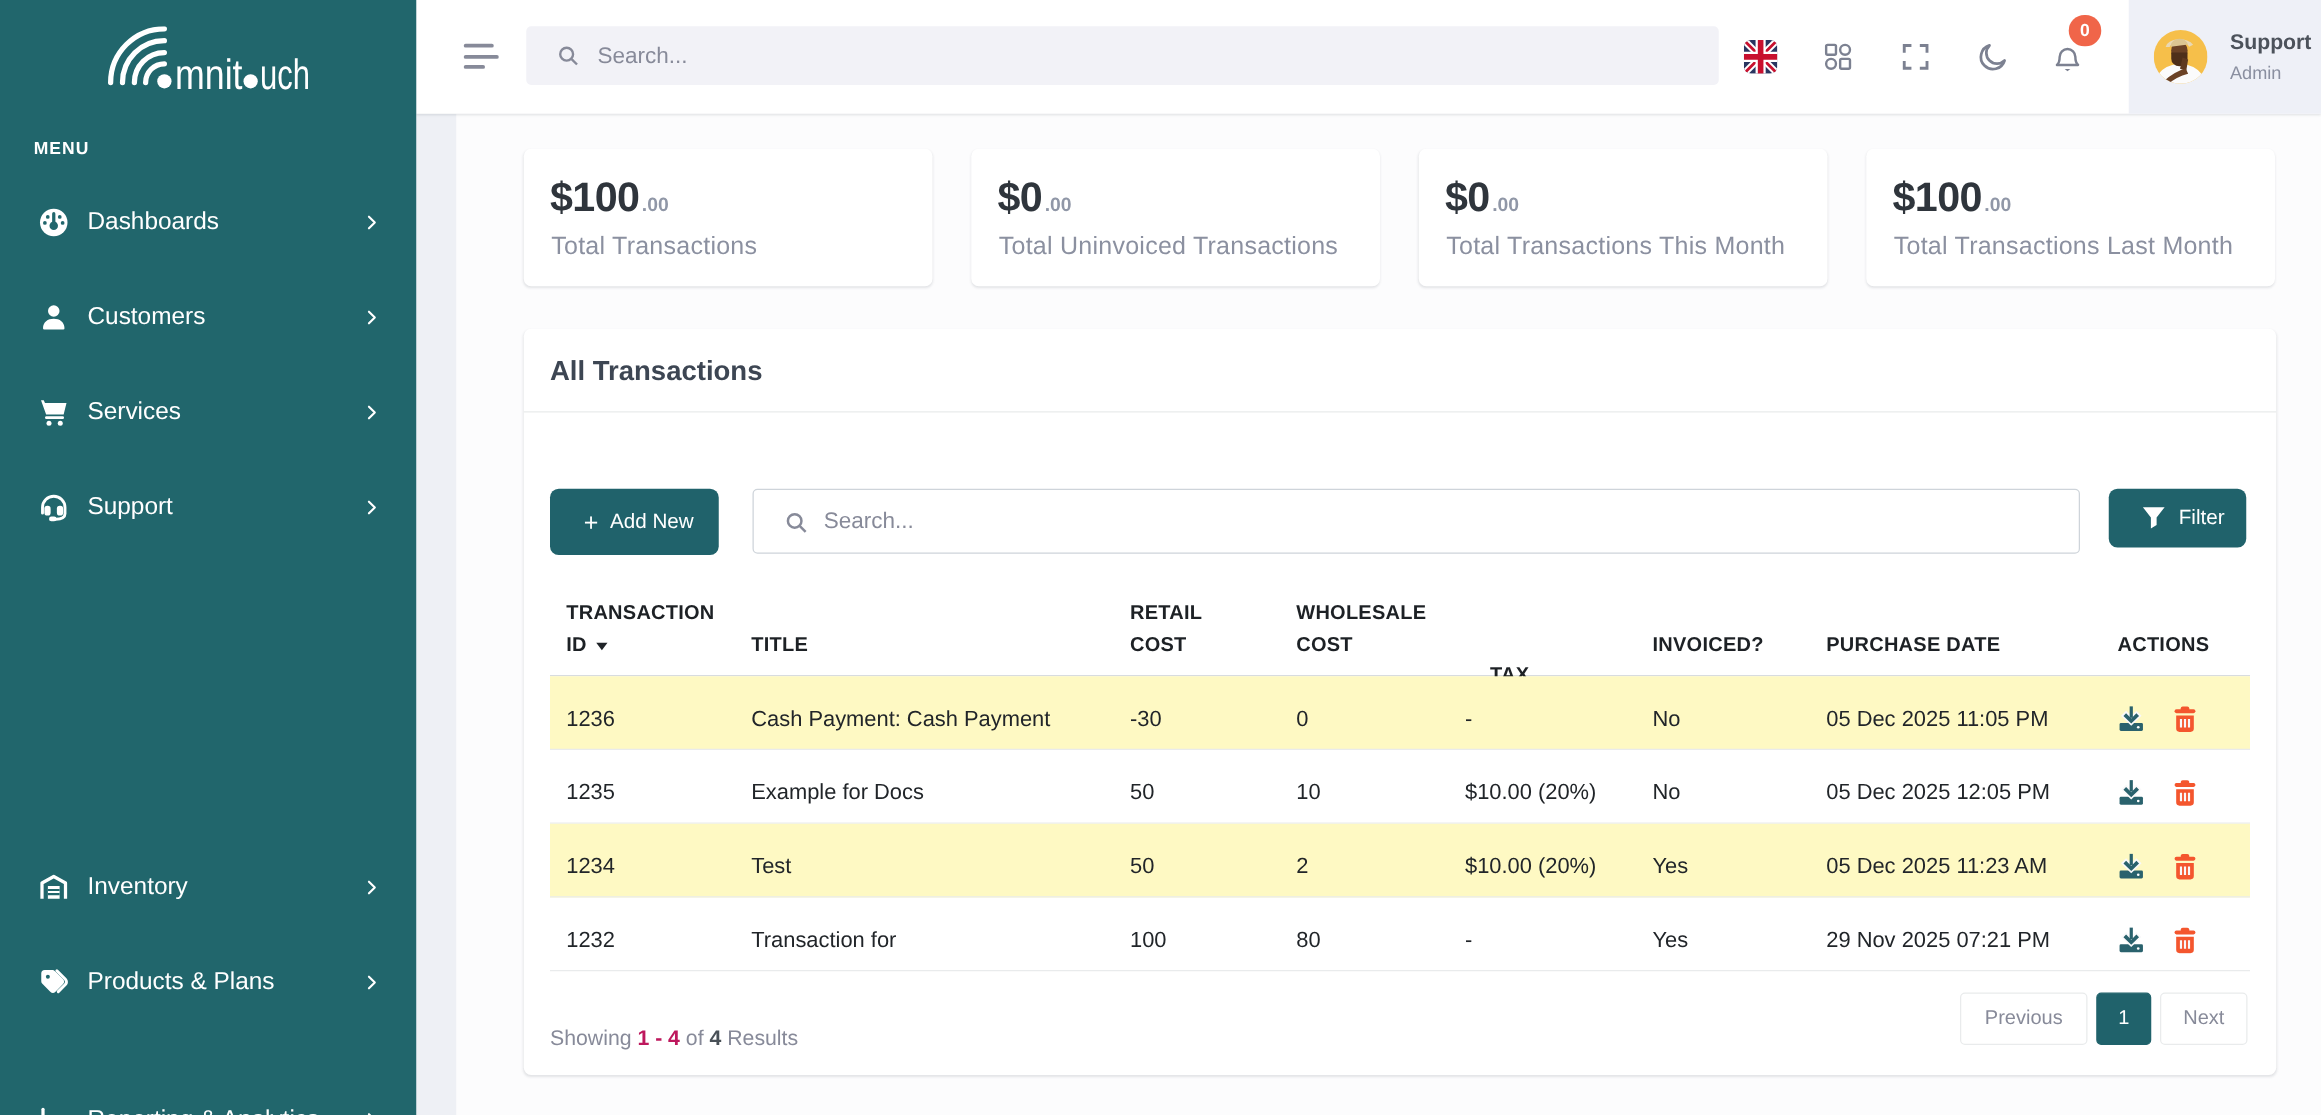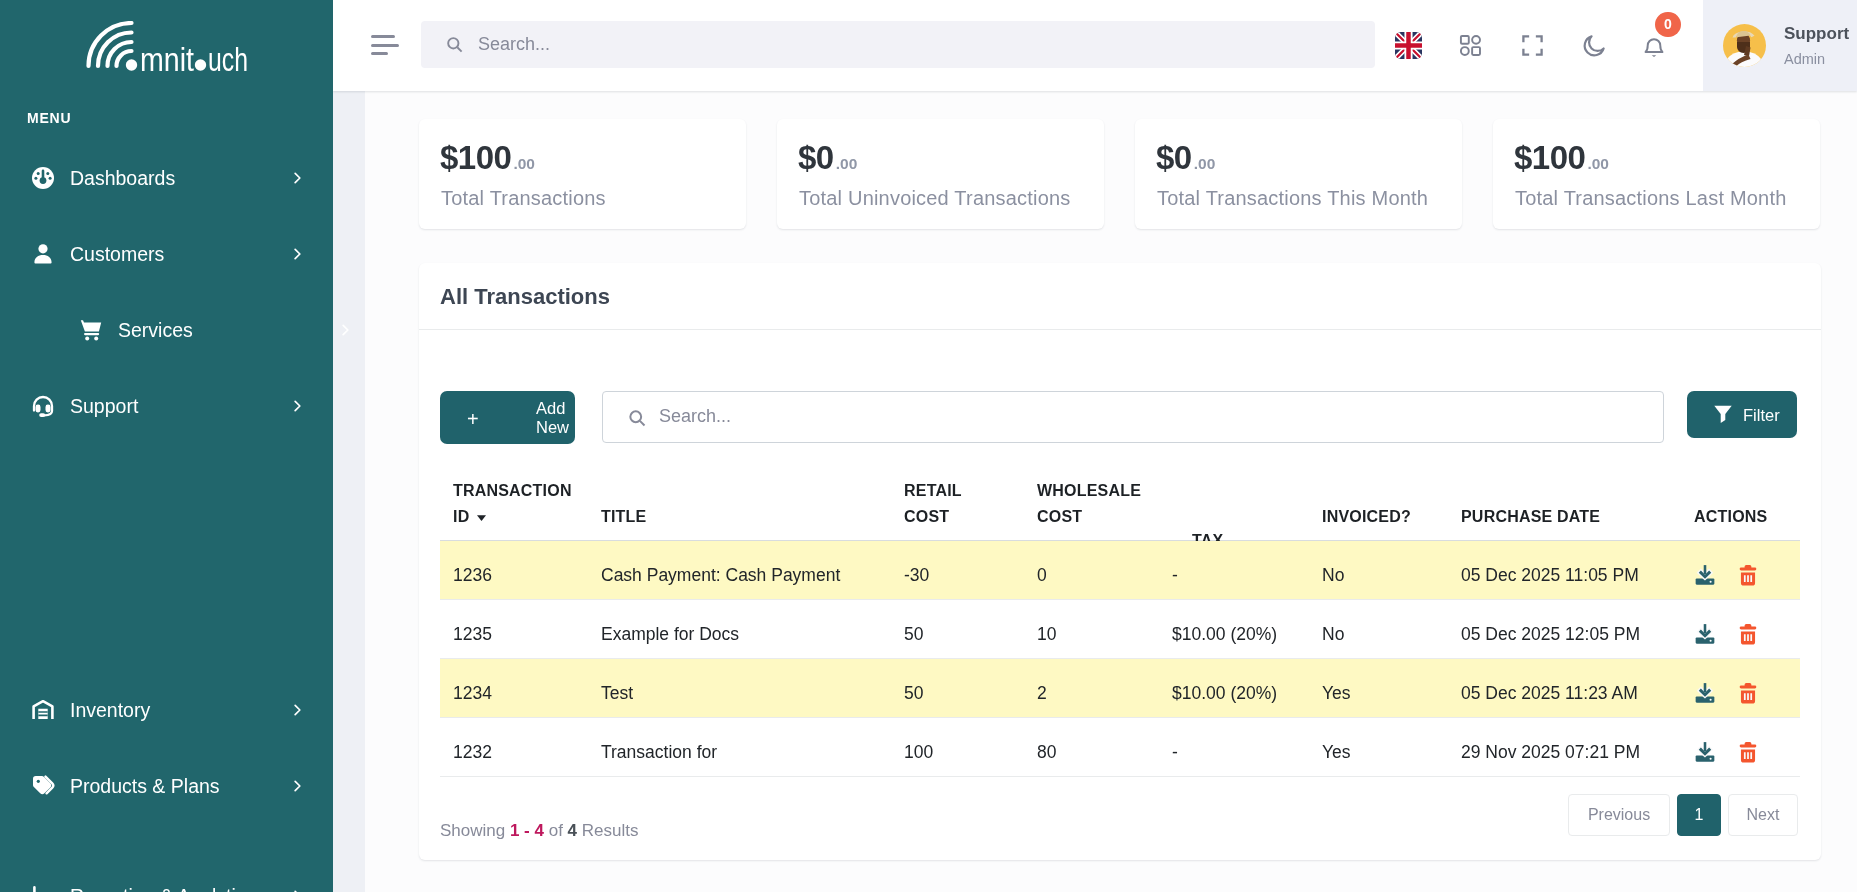--- a/index.html
+++ b/index.html
@@ -86,21 +86,21 @@
     <div style="position:absolute;left:21px;top:20px;font-size:33px;font-weight:bold;color:#2f353c;letter-spacing:-0.5px;">$100<small style="font-size:15.5px;color:#9097a7;font-weight:600;letter-spacing:0;margin-left:2px;">.00</small></div>
     <div class="lbl">Total Transactions Last Month</div>
   </div>
 
 <div class="bigcard">
   <div class="hd">
       <div class="t">All Transactions</div>
     </div>
   <div class="addnew btn-teal">
       <span style="position:absolute;left:27px;top:calc(50% + 1px);transform:translateY(-50%);font-size:20px;font-weight:400;">+</span>
-      <span style="position:absolute;left:48px;top:50%;transform:translateY(-50%);font-size:16.5px;margin-left:48px;">Add New</span>
+      <span style="position:absolute;left:48px;top:50%;transform:translateY(-50%);font-size:16.5px;">Add New</span>
     </div>
   <div class="toolsearch">
       <svg width="20" height="20" viewBox="0 0 24 24" fill="none" stroke="#878a99" stroke-width="2.4">
         <circle cx="10.5" cy="10.5" r="6.5"></circle>
         <line x1="15.5" y1="15.5" x2="21" y2="21"></line>
       </svg>
       <div class="ph">Search...</div>
     </div>
   <div class="filterbtn btn-teal">
       <svg style="position:absolute;left:25px;top:12px;" width="22" height="22" viewBox="0 0 24 24" fill="#fff">
@@ -323,21 +323,21 @@
   <div class="nav-item" style="top:232px;">
     <svg class="ico" viewBox="0 0 24 24" fill="#fff">
         <circle cx="12" cy="6.8" r="4.6"></circle>
         <path d="M3.4 20.6 c0 -5 3.8 -7.6 8.6 -7.6 s8.6 2.6 8.6 7.6 q0 1 -1 1 h-15.2 q-1 0 -1 -1 z"></path>
       </svg>
     <span class="txt">Customers</span>
     <svg class="chev" viewBox="0 0 16 16" fill="none" stroke="#fff" stroke-width="1.8" stroke-linecap="round" stroke-linejoin="round">
         <path d="M5.5 3 L10.5 8 L5.5 13"></path>
       </svg>
   </div>
-  <div class="nav-item" style="top:308px;margin-left:48px;">
+  <div class="nav-item" style="top:308px;">
     <svg class="ico" viewBox="0 0 24 24" fill="#fff">
         <path d="M1.8 2.2 h2.2 l1 2.2 h17.2 l-2.3 9.2 h-14 z"></path>
         <rect x="5" y="15" width="15.2" height="2.2" rx="1.1"></rect>
         <circle cx="8.2" cy="20.6" r="2"></circle>
         <circle cx="17.2" cy="20.6" r="2"></circle>
       </svg>
     <span class="txt">Services</span>
     <svg class="chev" viewBox="0 0 16 16" fill="none" stroke="#fff" stroke-width="1.8" stroke-linecap="round" stroke-linejoin="round">
         <path d="M5.5 3 L10.5 8 L5.5 13"></path>
       </svg>

